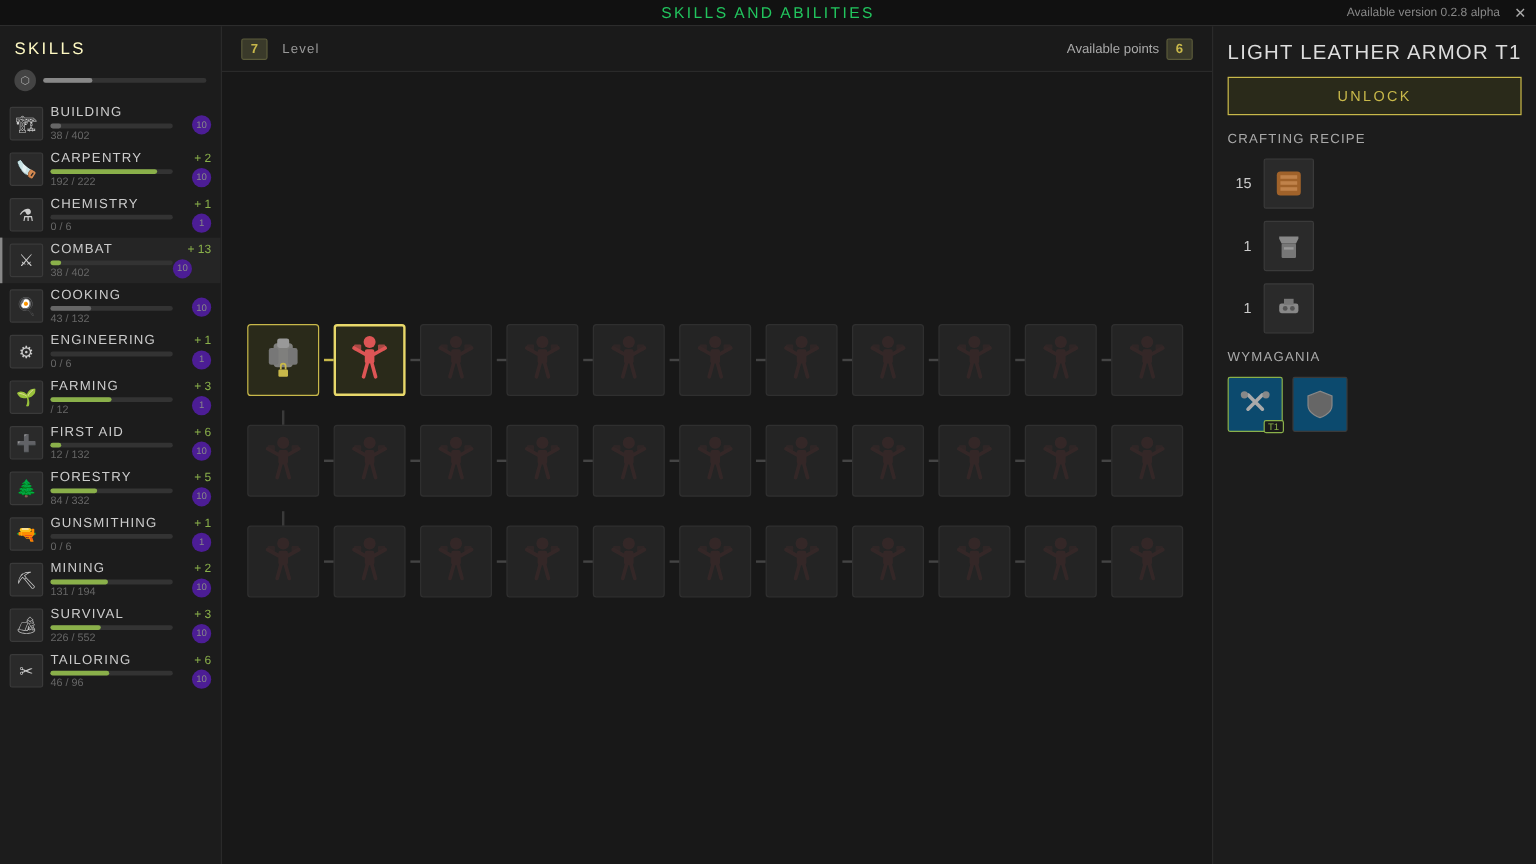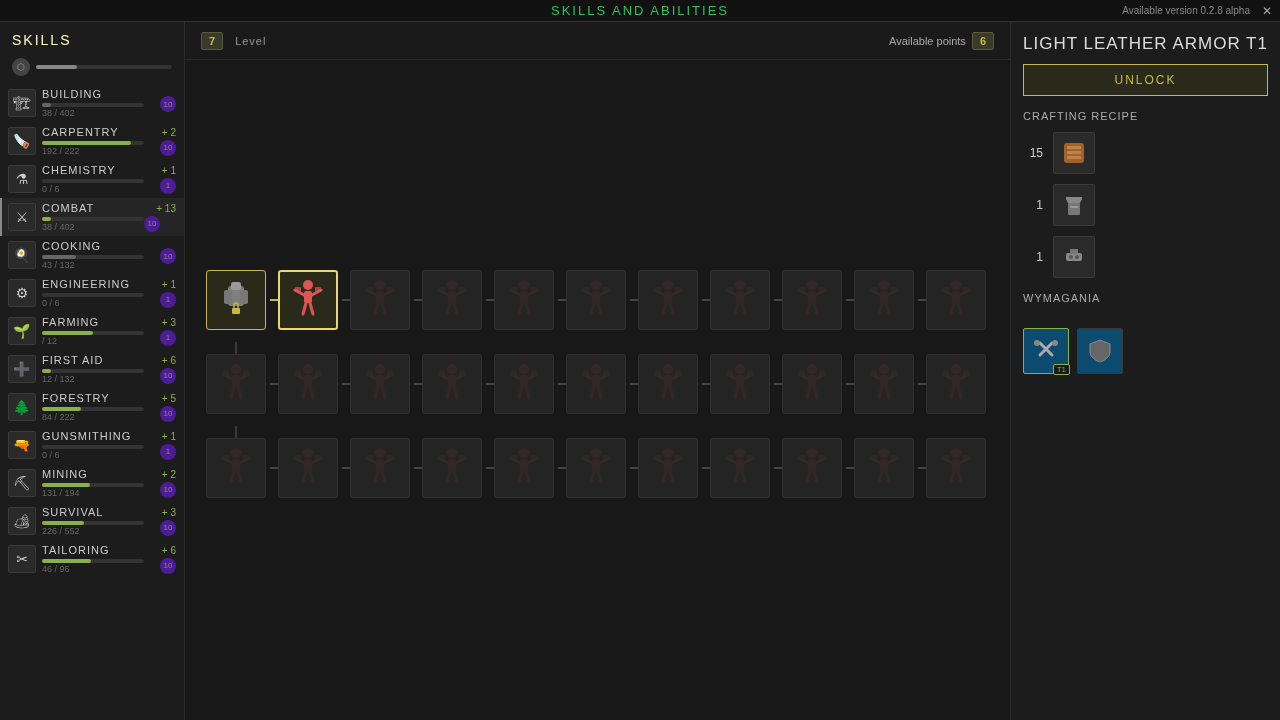--- a/index.html
+++ b/index.html
@@ -350,21 +350,21 @@
       justify-content: center;
       font-size: 20px;
     }
 
     .wymagania-title {
       font-size: 11px;
       color: #aaa;
       letter-spacing: 1px;
       text-transform: uppercase;
       margin-top: 14px;
-      margin-bottom: 24px;
+      margin-bottom: 10px;
     }
 
     .wymagania-items {
       display: flex;
       gap: 8px;
     }
     .wymagania-icon {
       width: 46px;
       height: 46px;
       background: #0c4a6e;
@@ -523,21 +523,21 @@
       <div class="skill-level-dot">10</div>
     </div>
   </div>
       <div class="skill-item">
     <div class="skill-icon">🌲</div>
     <div class="skill-info">
       <div class="skill-name">FORESTRY</div>
       <div class="skill-progress-bar">
         <div class="skill-progress-fill" style="width:38%; background:#8ab04a"></div>
       </div>
-      <div class="skill-xp">84 / 222</div>
+      <div class="skill-xp">84 / 332</div>
     </div>
     <div style="display:flex;flex-direction:column;align-items:flex-end">
       <div class="skill-points" style="color:#8ab04a">+ 5</div>
       <div class="skill-level-dot">10</div>
     </div>
   </div>
       <div class="skill-item">
     <div class="skill-icon">🔫</div>
     <div class="skill-info">
       <div class="skill-name">GUNSMITHING</div>

